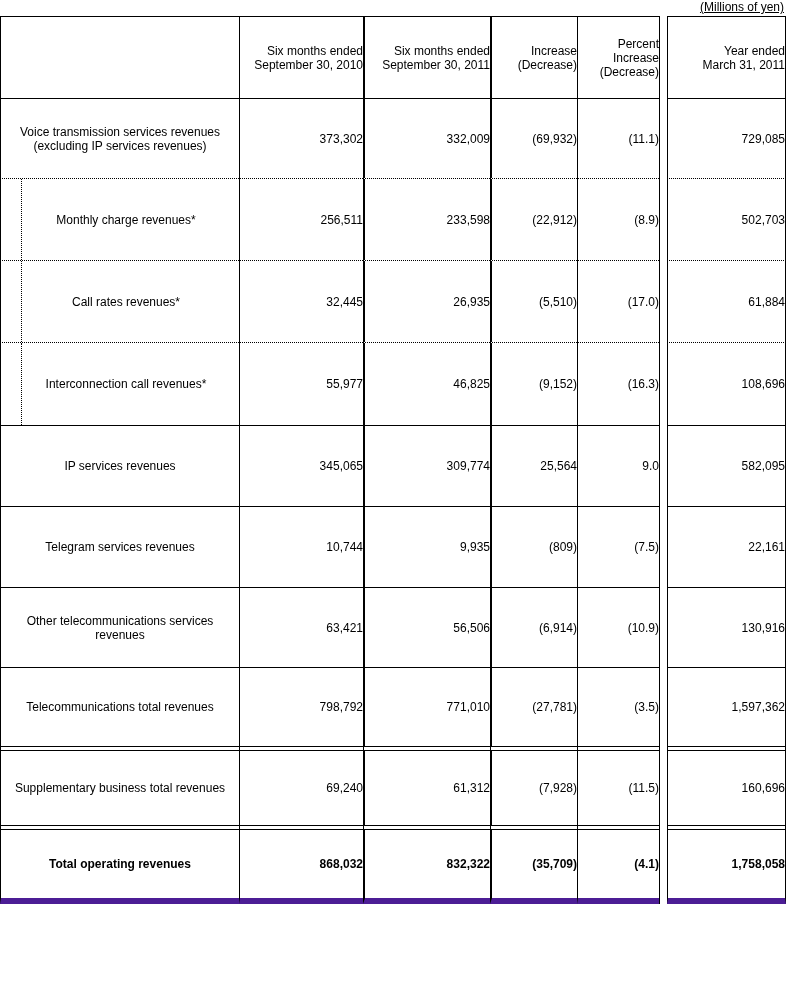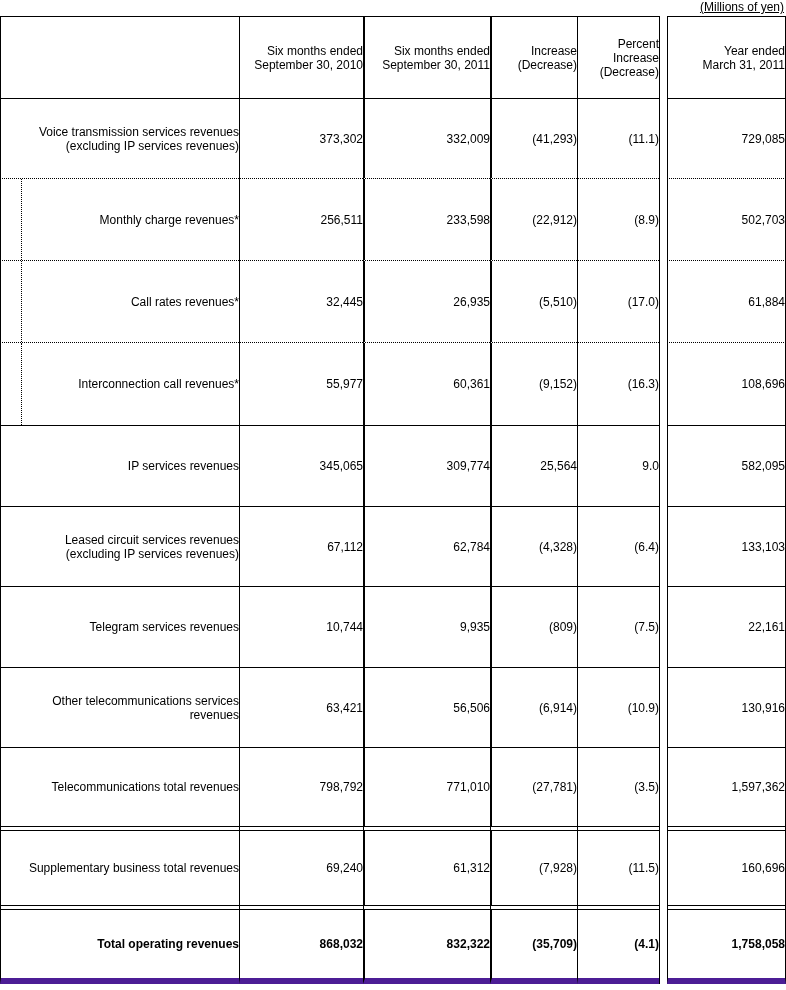--- a/index.html
+++ b/index.html
@@ -77,21 +77,21 @@
   }
 
   
   .dot-top { border-top: 1px dotted #000; }
   .none-top { border-top: 0; }
 
   
   .lbl {
     padding-left: 14px;
     padding-right: 6px;
-    text-align: right;
+    text-align: center;
   }
   .lbl.sub { padding-left: 12px; }
   .num {
     text-align: right;
     padding-right: 13px;
   }
   .hdr {
     text-align: right;
     font-size: 11.5px;
     line-height: 14px;
@@ -168,21 +168,21 @@
         </td>
       </tr>
 
       <tr style="height:80px">
         <td class="cell lbl">
           <div>Voice transmission services revenues</div>
           <div>(excluding IP services revenues)</div>
         </td>
         <td class="cell num">373,302</td>
         <td class="cell num heavy-left">332,009</td>
-        <td class="cell num heavy-left">(41,293)</td>
+        <td class="cell num heavy-left">(69,932)</td>
         <td class="cell num">(11.1)</td>
         <td class="gapcell"></td>
         <td class="cell num lastcol">729,085</td>
       </tr>
 
       <tr style="height:82px">
         <td class="cell lbl sub dot-top">
           <span class="indent-guide"></span>
           <div>Monthly charge revenues*</div>
         </td>
@@ -206,51 +206,39 @@
         <td class="gapcell"></td>
         <td class="cell num lastcol dot-top">61,884</td>
       </tr>
 
       <tr style="height:83px">
         <td class="cell lbl sub dot-top">
           <span class="indent-guide"></span>
           <div>Interconnection call revenues*</div>
         </td>
         <td class="cell num dot-top">55,977</td>
-        <td class="cell num heavy-left dot-top">60,361</td>
+        <td class="cell num heavy-left dot-top">46,825</td>
         <td class="cell num heavy-left dot-top">(9,152)</td>
         <td class="cell num dot-top">(16.3)</td>
         <td class="gapcell"></td>
         <td class="cell num lastcol dot-top">108,696</td>
       </tr>
 
       <tr style="height:81px">
         <td class="cell lbl">
           <div>IP services revenues</div>
         </td>
         <td class="cell num">345,065</td>
         <td class="cell num heavy-left">309,774</td>
         <td class="cell num heavy-left">25,564</td>
         <td class="cell num">9.0</td>
         <td class="gapcell"></td>
         <td class="cell num lastcol">582,095</td>
       </tr>
 
-      <tr style="height:80px">
-        <td class="cell lbl">
-          <div>Leased circuit services revenues</div>
-          <div>(excluding IP services revenues)</div>
-        </td>
-        <td class="cell num">67,112</td>
-        <td class="cell num heavy-left">62,784</td>
-        <td class="cell num heavy-left">(4,328)</td>
-        <td class="cell num">(6.4)</td>
-        <td class="gapcell"></td>
-        <td class="cell num lastcol">133,103</td>
-      </tr>
 
       <tr style="height:81px">
         <td class="cell lbl">
           <div>Telegram services revenues</div>
         </td>
         <td class="cell num">10,744</td>
         <td class="cell num heavy-left">9,935</td>
         <td class="cell num heavy-left">(809)</td>
         <td class="cell num">(7.5)</td>
         <td class="gapcell"></td>

